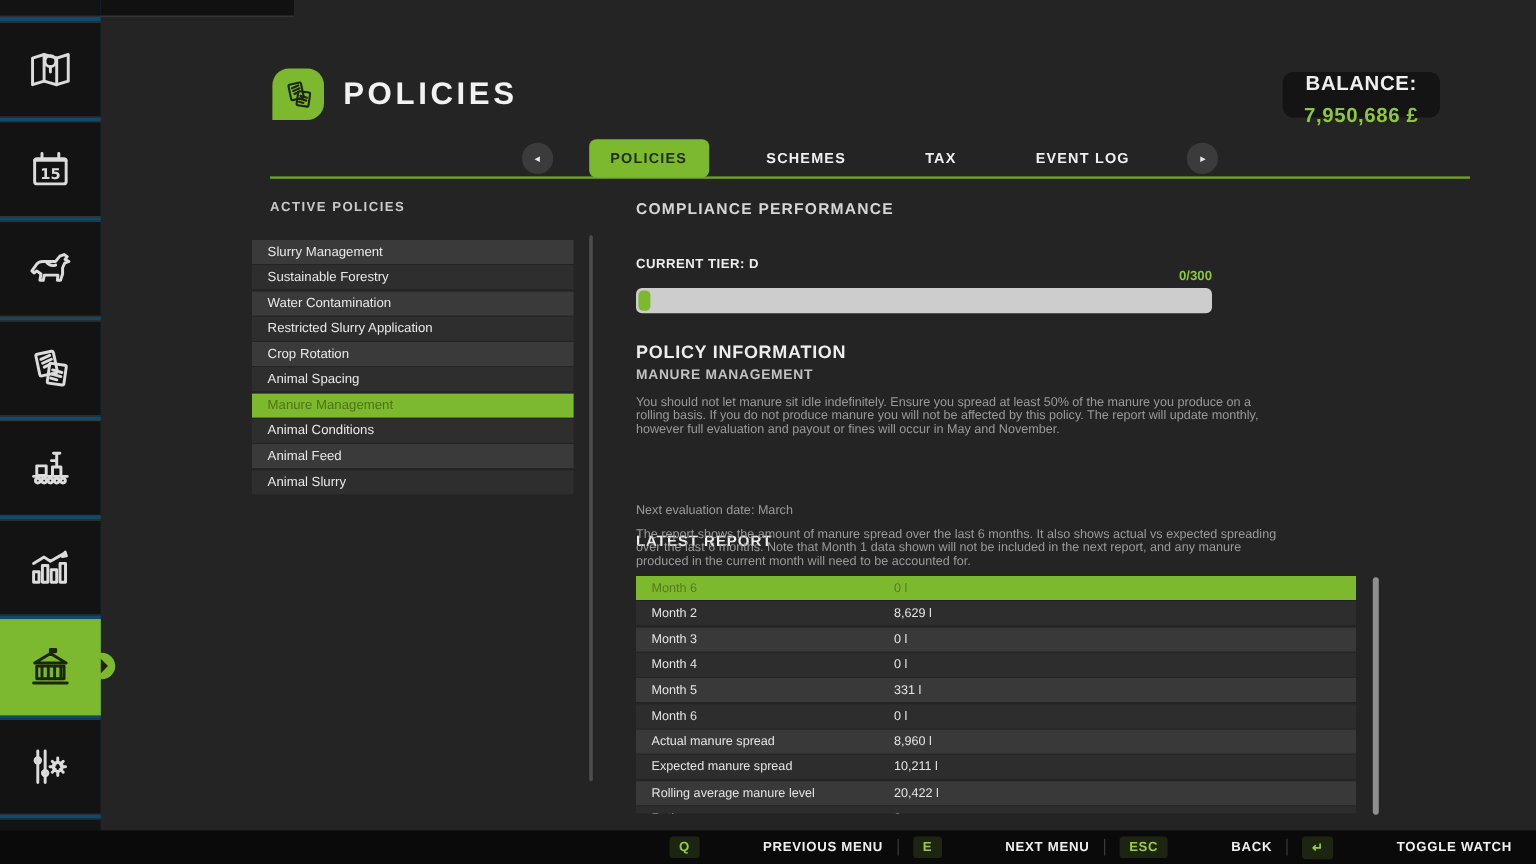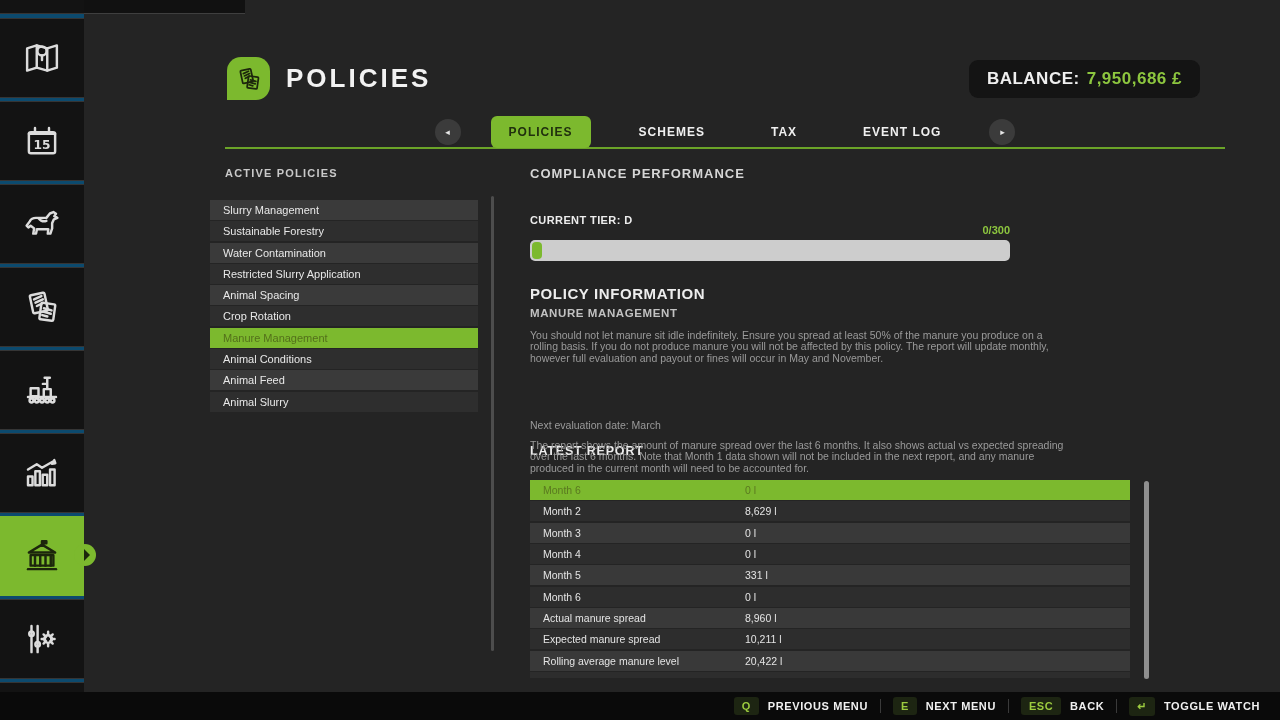--- a/index.html
+++ b/index.html
@@ -23,21 +23,21 @@
   .active-arrow { position:absolute; left:84px; top:549px; width:0; height:0;
     border-left:6px solid #1c260c; border-top:6px solid transparent; border-bottom:6px solid transparent; }
 
   
   .hdr-icon { position:absolute; left:227px; top:57px; width:43px; height:43px;
     background:#7cb92e; border-radius:14px 14px 14px 0;
     display:flex; align-items:center; justify-content:center; }
   .page-title { position:absolute; left:286px; top:63px; font-size:26px; font-weight:bold;
     color:#f2f2f2; letter-spacing:3px; }
   .balance { position:absolute; right:80px; top:60px; height:38px; background:#141414;
-    border-radius:9px; display:flex; align-items:center; padding:0 18px; gap:7px; }
+    border-radius:9px; display:flex; align-items:center; padding:0 18px; gap:7px;flex-direction:column; }
   .balance .lab { color:#efefef; font-size:17px; font-weight:bold; letter-spacing:0.5px; }
   .balance .val { color:#8dc63f; font-size:17px; font-weight:bold; letter-spacing:0.5px; }
 
   
   .tabbar { position:absolute; left:225px; top:115px; width:1000px; height:34px; }
   .tab-underline { position:absolute; left:0; top:32px; width:1000px; height:2px; background:#6ba428; }
   .tabs-row { position:absolute; left:0; top:0; width:1000px; height:34px;
     display:flex; align-items:center; justify-content:center; gap:30px; }
   .arrow-btn { width:26px; height:26px; border-radius:50%; background:#3b3b3b; color:#e8e8e8;
     display:flex; align-items:center; justify-content:center; font-size:9px; }
@@ -88,21 +88,21 @@
   .report-row .rvalue { }
   .table-scrollbar { position:absolute; left:1144px; top:481px; width:5px; height:198px;
     background:#8f8f8f; border-radius:3px; }
 
   
   .footer { position:absolute; left:0; top:692px; width:1280px; height:28px; background:#0a0a0a;
     display:flex; align-items:center; justify-content:flex-end; padding-right:8px; }
   .sc-group { display:flex; align-items:center; gap:9px; padding:0 12px; }
   .sc-key { background:#1d2512; color:#9ccb3f; font-size:11px; font-weight:bold;
     padding:3px 8px; border-radius:3px; letter-spacing:0.5px; }
-  .sc-label { color:#f0f0f0; font-size:11px; font-weight:bold; letter-spacing:0.6px; }
+  .sc-label { color:#f0f0f0; font-size:11px; font-weight:bold; letter-spacing:0.6px;margin-left:44px; }
   .sc-div { width:1px; height:14px; background:#3a3a3a; }
 
   svg { display:block; }
   .icon-stroke { stroke:#dcdcdc; stroke-width:1.4; fill:none; stroke-linecap:round; stroke-linejoin:round; }
   .icon-stroke-dark { stroke:#1c260c; stroke-width:1.4; fill:none; stroke-linecap:round; stroke-linejoin:round; }
 </style>
 </head>
 <body>
 
 <div id="stage">
@@ -256,22 +256,22 @@
         </div>
     </div>
   </div>
 
   <div class="list-title">ACTIVE POLICIES</div>
   <div class="policy-list">
     <div class="policy-item">Slurry Management</div>
     <div class="policy-item">Sustainable Forestry</div>
     <div class="policy-item">Water Contamination</div>
     <div class="policy-item">Restricted Slurry Application</div>
+    <div class="policy-item">Crop Rotation</div>
     <div class="policy-item">Animal Spacing</div>
-    <div class="policy-item">Crop Rotation</div>
     <div class="policy-item selected">Manure Management</div>
     <div class="policy-item">Animal Conditions</div>
     <div class="policy-item">Animal Feed</div>
     <div class="policy-item">Animal Slurry</div>
   </div>
   <div class="mid-scrollbar"></div>
 
   <div class="sec-title compliance-title">COMPLIANCE PERFORMANCE</div>
   <div class="tier-label">CURRENT TIER: D</div>
   <div class="progress-count">0/300</div>

